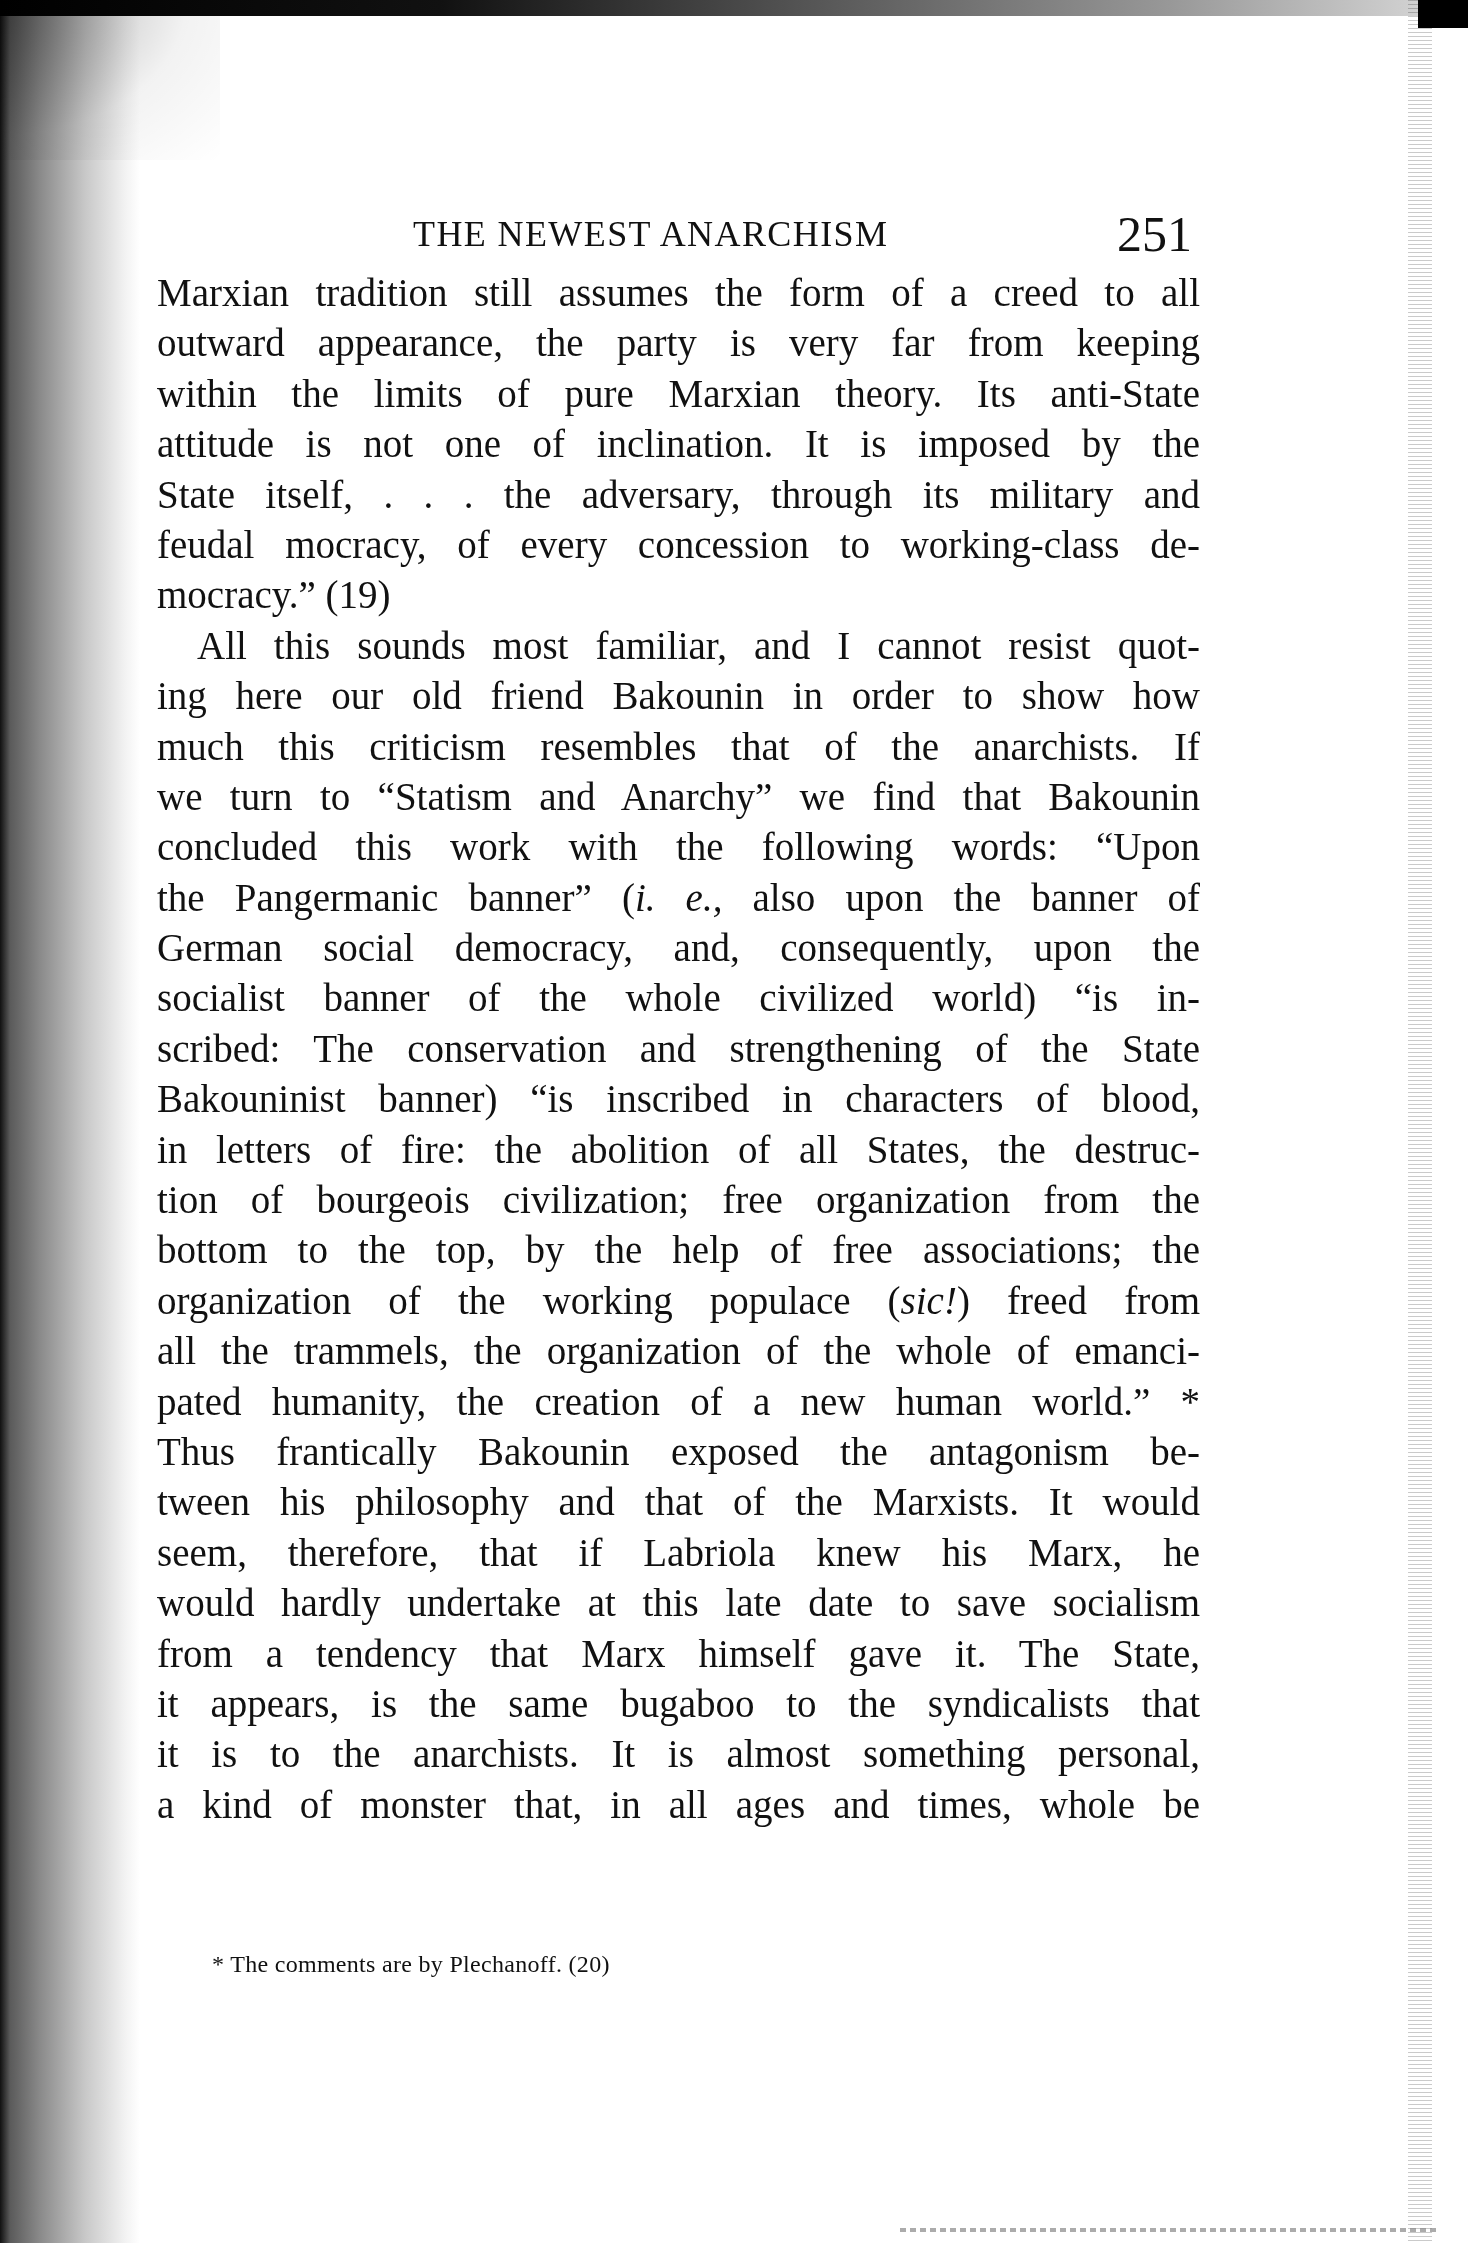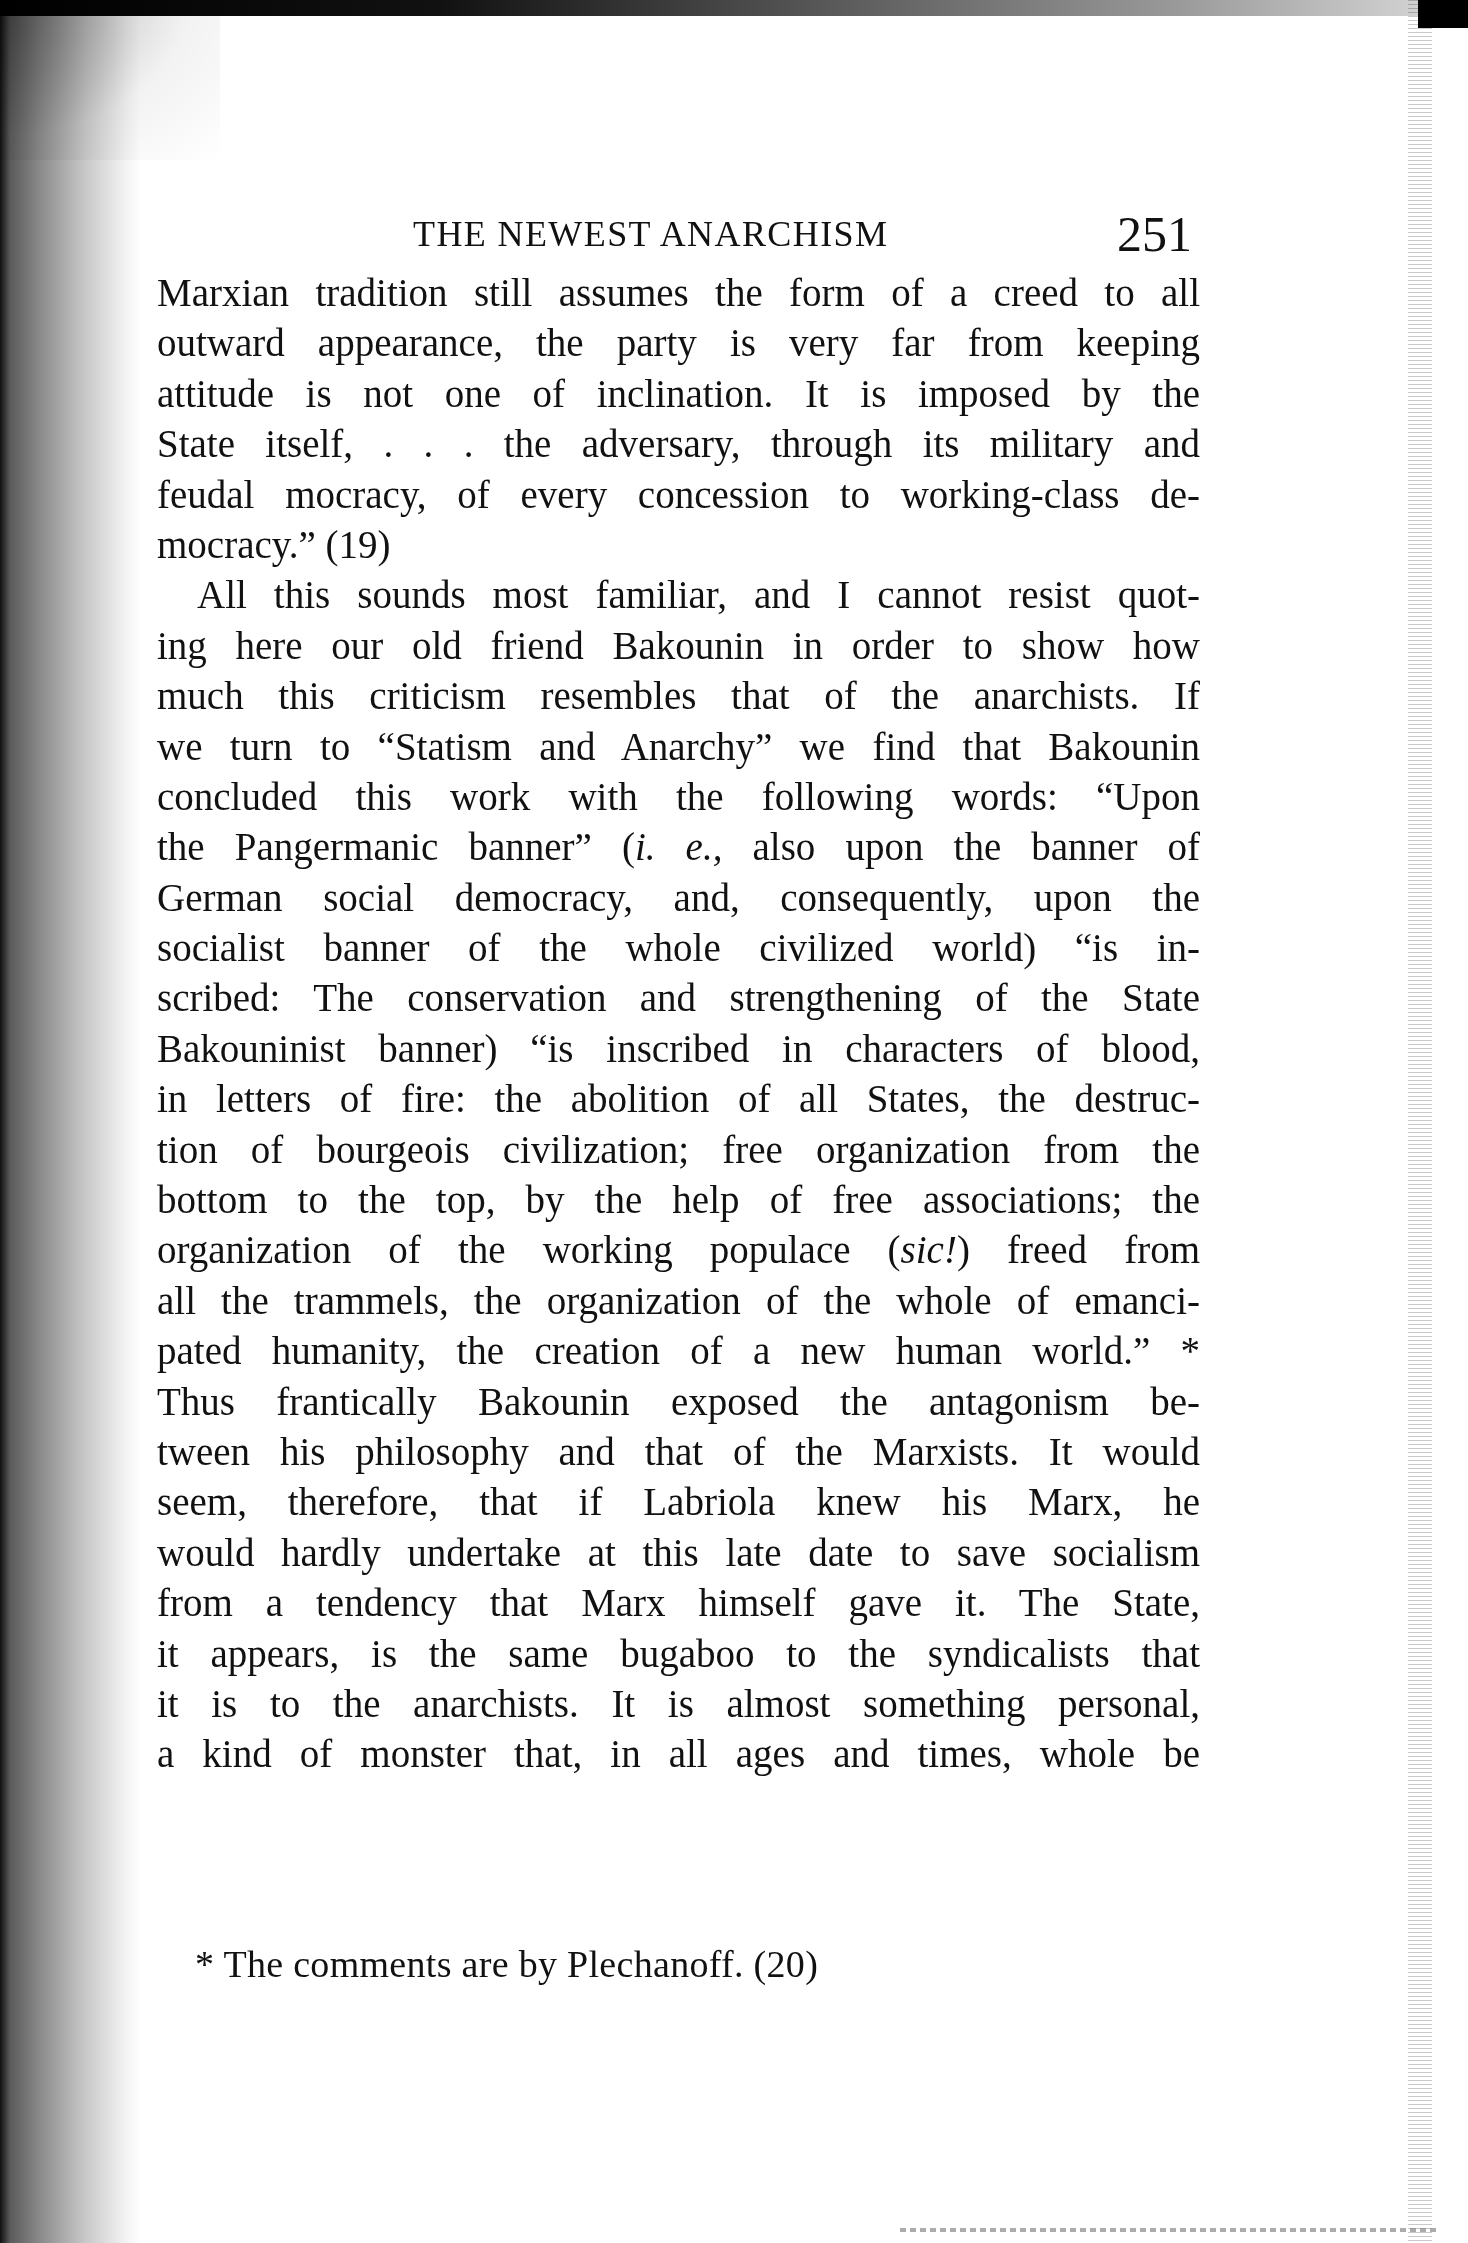--- a/index.html
+++ b/index.html
@@ -98,23 +98,23 @@
   .line.last-short {
     text-align-last: left;
   }
   .line.indent {
     padding-left: 40px;
   }
   .line i { font-style: italic; }
 
   .footnote {
     position: absolute;
-    left: 195px;
+    left: 212px;
     top: 1944px;
-    font-size: 38px;
+    font-size: 24px;
     line-height: 40px;
     white-space: nowrap;
     letter-spacing: 0.3px;
   }
 </style>
 </head>
 <body>
 
 <div class="scan-left"></div>
 <div class="scan-corner-tl"></div>
@@ -124,20 +124,21 @@
 <div class="scan-bottom"></div>
 
 <div class="running-head">
   <span class="running-title">THE NEWEST ANARCHISM</span>
   <span class="page-number">251</span>
 </div>
 
 <div class="body-text">
   <span class="line">Marxian tradition still assumes the form of a creed to all</span>
   <span class="line">outward appearance, the party is very far from keeping</span>
+  <span class="line">within the limits of pure Marxian theory.  Its anti-State</span>
   <span class="line">attitude is not one of inclination.  It is imposed by the</span>
   <span class="line">State itself, . . . the adversary, through its military and</span>
   <span class="line">feudal mocracy, of every concession to working-class de-</span>
   <span class="line last-short">mocracy.” (19)</span>
   <span class="line indent">All this sounds most familiar, and I cannot resist quot-</span>
   <span class="line">ing here our old friend Bakounin in order to show how</span>
   <span class="line">much this criticism resembles that of the anarchists.  If</span>
   <span class="line">we turn to “Statism and Anarchy” we find that Bakounin</span>
   <span class="line">concluded this work with the following words:  “Upon</span>
   <span class="line">the Pangermanic banner” (<i>i. e.,</i> also upon the banner of</span>

